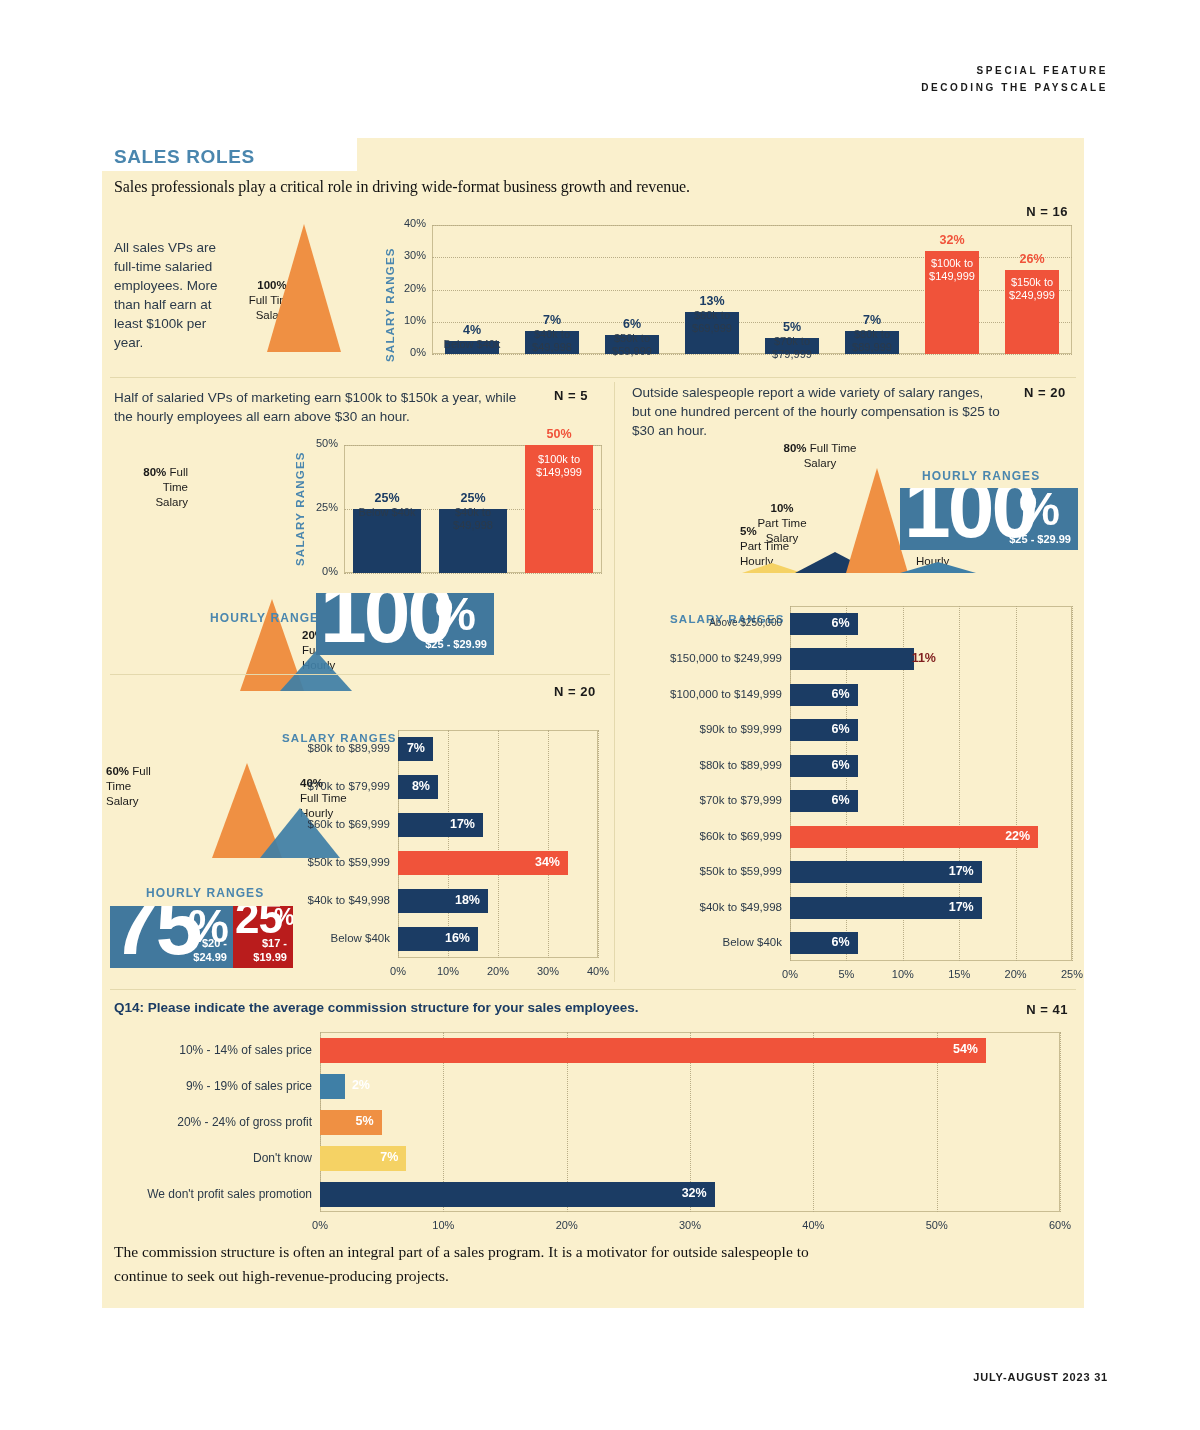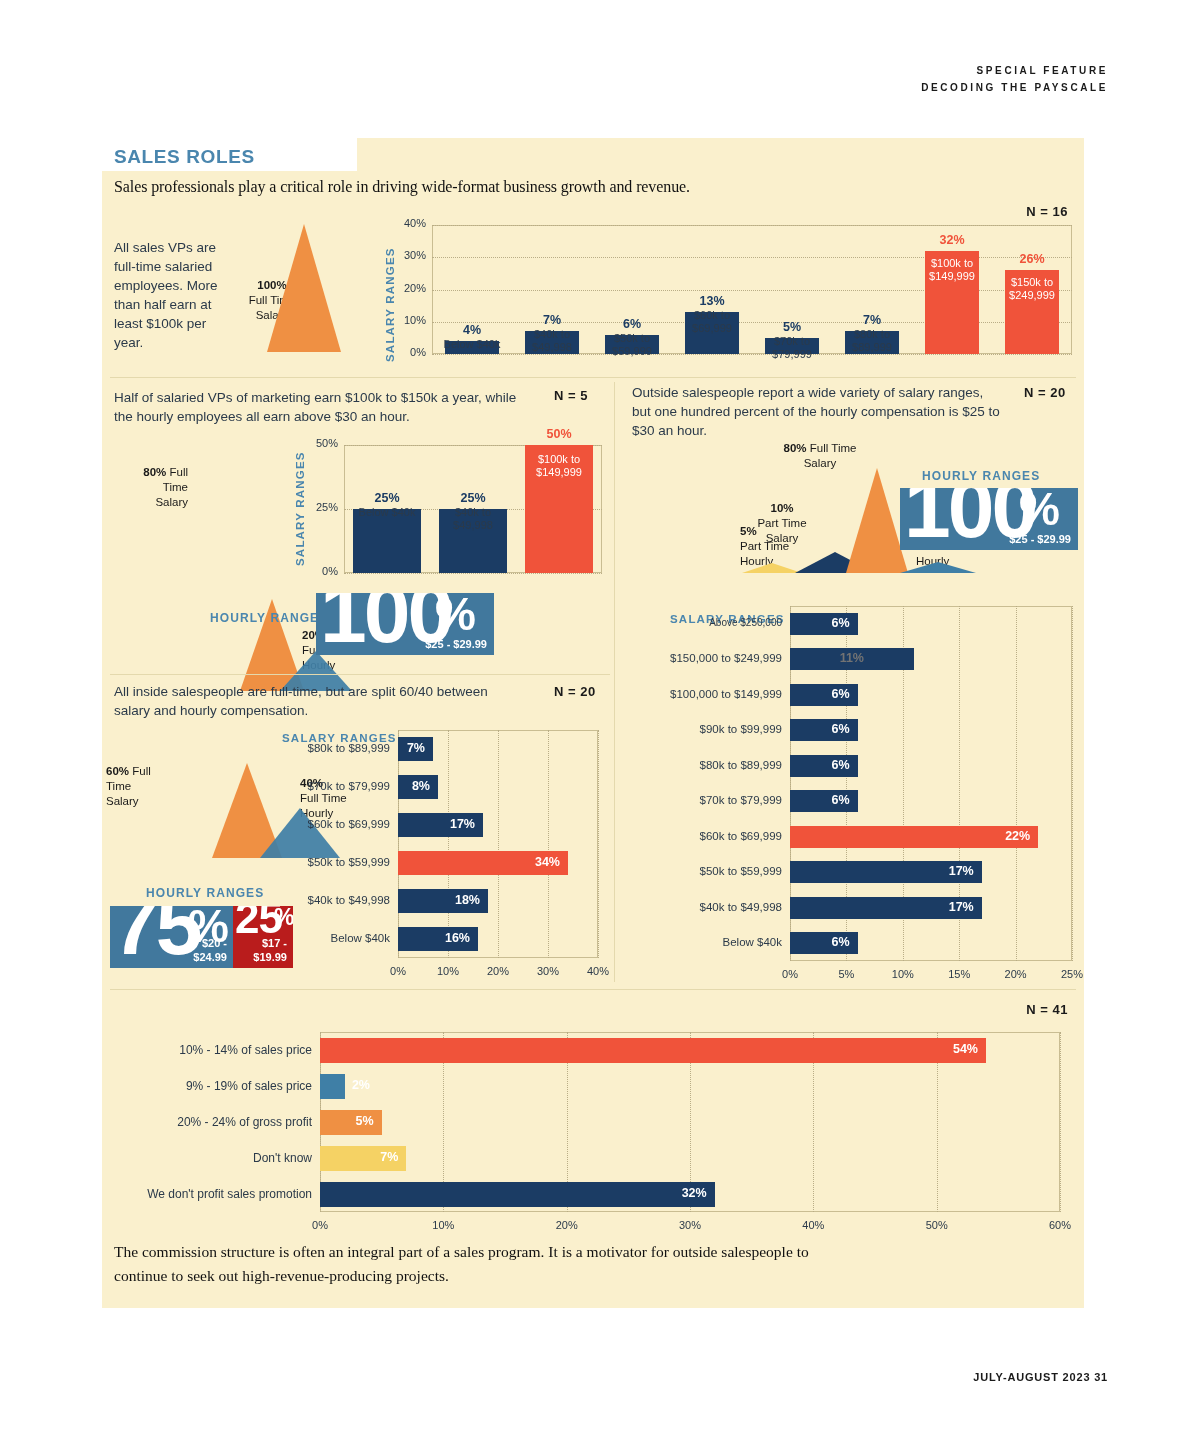--- a/index.html
+++ b/index.html
@@ -286,40 +286,39 @@
         <div class="cat" style="position: absolute; left: 530px; top: 585.25px; width: 150px; font-size: 11.5px;">$90k to $99,999</div>
         <div class="cat" style="position: absolute; left: 530px; top: 620.75px; width: 150px; font-size: 11.5px;">$80k to $89,999</div>
         <div class="cat" style="position: absolute; left: 530px; top: 656.25px; width: 150px; font-size: 11.5px;">$70k to $79,999</div>
         <div class="cat" style="position: absolute; left: 530px; top: 691.75px; width: 150px; font-size: 11.5px;">$60k to $69,999</div>
         <div class="cat" style="position: absolute; left: 530px; top: 727.25px; width: 150px; font-size: 11.5px;">$50k to $59,999</div>
         <div class="cat" style="position: absolute; left: 530px; top: 762.75px; width: 150px; font-size: 11.5px;">$40k to $49,998</div>
         <div class="cat" style="position: absolute; left: 530px; top: 798.25px; width: 150px; font-size: 11.5px;">Below $40k</div>
       </div>
     <div id="plot3bars">
         <div style="position: absolute; left: 701.68px; top: 477.75px; width: 46px; text-align: right; font-size: 12.5px; font-weight: bold; color: rgb(255, 255, 255);">6%</div>
-        <div style="position: absolute; left: 716px; top: 513.25px; width: 46px; text-align: right; font-size: 12.5px; font-weight: bold; color: #737373;">11%</div>
+        <div style="position: absolute; left: 788px; top: 513.25px; width: 46px; text-align: right; font-size: 12.5px; font-weight: bold; color: #7f1d1d;">11%</div>
         <div style="position: absolute; left: 701.68px; top: 548.75px; width: 46px; text-align: right; font-size: 12.5px; font-weight: bold; color: rgb(255, 255, 255);">6%</div>
         <div style="position: absolute; left: 701.68px; top: 584.25px; width: 46px; text-align: right; font-size: 12.5px; font-weight: bold; color: rgb(255, 255, 255);">6%</div>
         <div style="position: absolute; left: 701.68px; top: 619.75px; width: 46px; text-align: right; font-size: 12.5px; font-weight: bold; color: rgb(255, 255, 255);">6%</div>
         <div style="position: absolute; left: 701.68px; top: 655.25px; width: 46px; text-align: right; font-size: 12.5px; font-weight: bold; color: rgb(255, 255, 255);">6%</div>
         <div style="position: absolute; left: 882.16px; top: 690.75px; width: 46px; text-align: right; font-size: 12.5px; font-weight: bold; color: rgb(255, 255, 255);">22%</div>
         <div style="position: absolute; left: 825.76px; top: 726.25px; width: 46px; text-align: right; font-size: 12.5px; font-weight: bold; color: rgb(255, 255, 255);">17%</div>
         <div style="position: absolute; left: 825.76px; top: 761.75px; width: 46px; text-align: right; font-size: 12.5px; font-weight: bold; color: rgb(255, 255, 255);">17%</div>
         <div style="position: absolute; left: 701.68px; top: 797.25px; width: 46px; text-align: right; font-size: 12.5px; font-weight: bold; color: rgb(255, 255, 255);">6%</div>
       </div>
     <div id="plot3ticks">
         <div class="tick" style="position: absolute; left: 658px; top: 830px; width: 60px; text-align: center;">0%</div>
         <div class="tick" style="position: absolute; left: 714.4px; top: 830px; width: 60px; text-align: center;">5%</div>
         <div class="tick" style="position: absolute; left: 770.8px; top: 830px; width: 60px; text-align: center;">10%</div>
         <div class="tick" style="position: absolute; left: 827.2px; top: 830px; width: 60px; text-align: center;">15%</div>
         <div class="tick" style="position: absolute; left: 883.6px; top: 830px; width: 60px; text-align: center;">20%</div>
         <div class="tick" style="position: absolute; left: 940px; top: 830px; width: 60px; text-align: center;">25%</div>
       </div>
 
-    <div class="blurb" style="position:absolute;left:12px;top:544px;width:400px;">All inside salespeople are full-time, but are split 60/40 between salary and hourly compensation.</div>
     <div class="nlabel" style="position:absolute;left:452px;top:546px;">N = 20</div>
 
     <div class="trilab" style="left:4px;top:626px;width:82px;text-align:left;">
       <b>60%</b>
       <span>Full</span><br>
       <span>Time</span><br>
       <span>Salary</span>
     </div>
     <div class="tri" style="left:110px;top:625px;border-width:0 35px 95px 35px;border-bottom-color:#ef9043;"></div>
     <div class="trilab" style="left:198px;top:638px;width:74px;text-align:left;">
@@ -377,20 +376,21 @@
     <div id="plot4ticks">
         <div class="tick" style="position: absolute; left: 266px; top: 827px; width: 60px; text-align: center;">0%</div>
         <div class="tick" style="position: absolute; left: 316px; top: 827px; width: 60px; text-align: center;">10%</div>
         <div class="tick" style="position: absolute; left: 366px; top: 827px; width: 60px; text-align: center;">20%</div>
         <div class="tick" style="position: absolute; left: 416px; top: 827px; width: 60px; text-align: center;">30%</div>
         <div class="tick" style="position: absolute; left: 466px; top: 827px; width: 60px; text-align: center;">40%</div>
       </div>
 
     <div class="hrule" style="left:8px;top:851px;width:966px;"></div>
 
+    <div style="position:absolute;left:12px;top:862px;font-size:13.5px;font-weight:bold;color:#1b3c64;">Q14: Please indicate the average commission structure for your sales employees.</div>
     <div class="nlabel" style="position:absolute;right:16px;top:864px;">N = 41</div>
 
     <div class="plot" id="plot5" style="left:218px;top:894px;width:740px;height:180px;">
       <div class="frame"></div>
     <div class="gl-v" style="left: 0px;"></div>
         <div class="gl-v" style="left: 123.333px;"></div>
         <div class="gl-v" style="left: 246.667px;"></div>
         <div class="gl-v" style="left: 370px;"></div>
         <div class="gl-v" style="left: 493.333px;"></div>
         <div class="gl-v" style="left: 616.667px;"></div>

